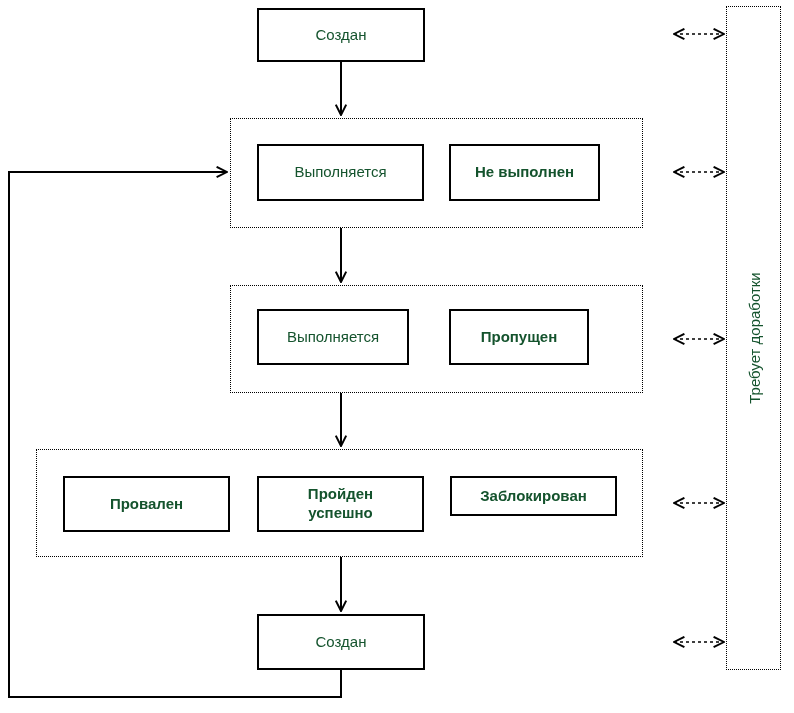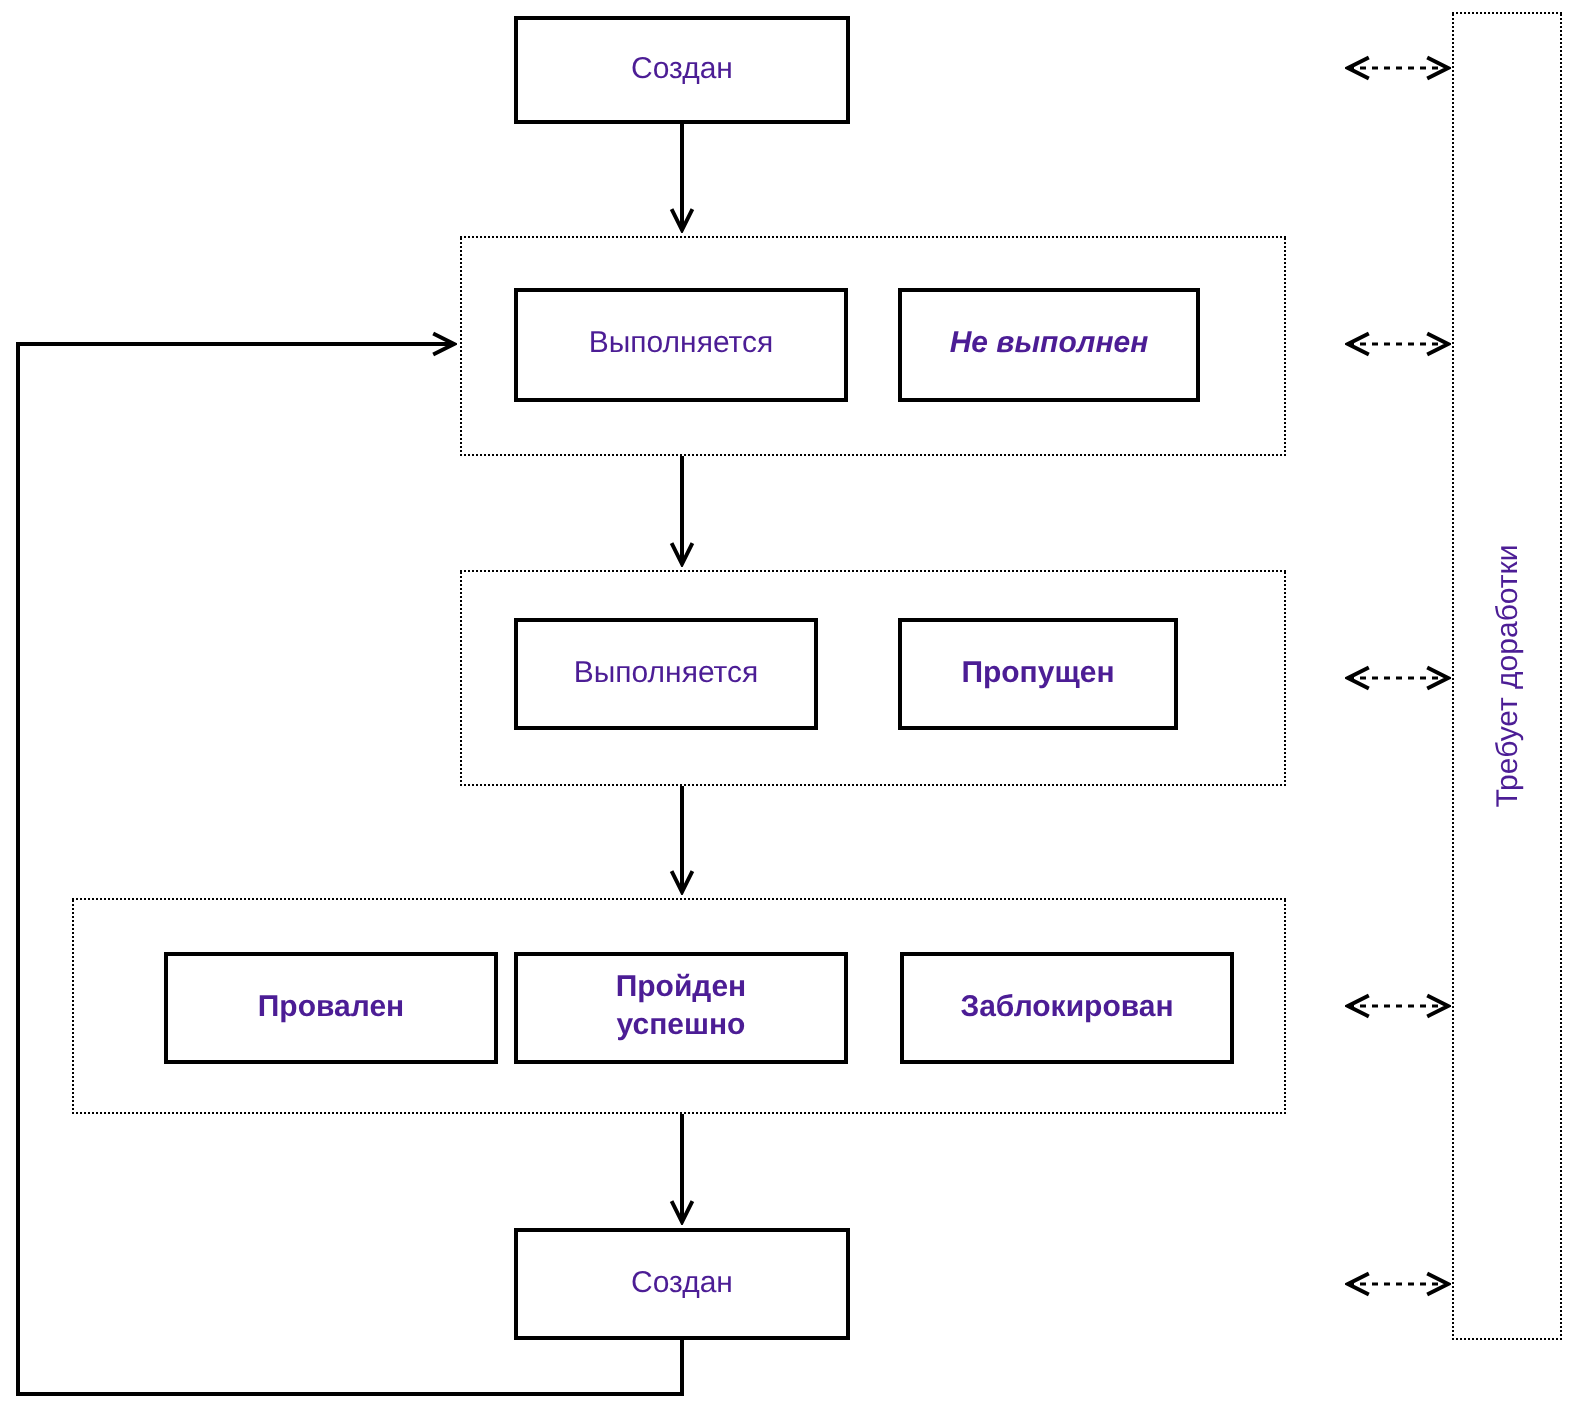--- a/index.html
+++ b/index.html
@@ -6,21 +6,21 @@
     margin: 0;
     padding: 0;
     background: #ffffff;
   }
   #stage {
     position: relative;
     width: 794px;
     height: 713px;
     background: #ffffff;
     font-family: "Liberation Sans", "DejaVu Sans", sans-serif;
-    color: #4c1d95;
+    color: #14532d;
     overflow: hidden;
   }
   #connectors {
     position: absolute;
     left: 0; top: 0;
     width: 794px; height: 713px;
     pointer-events: none;
   }
   .node {
     position: absolute;
@@ -57,28 +57,28 @@
     left: 50%;
     transform: translate(-50%, -50%) rotate(-90deg);
     white-space: nowrap;
     font-size: 15px;
   }
 
   
   #node-created     { left: 257px; top: 8px;   width: 168px; height: 54px; }
   #group-1          { left: 230px; top: 118px; width: 413px; height: 110px; }
   #node-planned     { left: 257px; top: 144px; width: 167px; height: 57px; }
-  #node-notexec     { left: 449px; top: 144px; width: 151px; height: 57px; font-style: italic; }
+  #node-notexec     { left: 449px; top: 144px; width: 151px; height: 57px; }
   #group-2          { left: 230px; top: 285px; width: 413px; height: 108px; }
   #node-inprogress  { left: 257px; top: 309px; width: 152px; height: 56px; }
   #node-skipped     { left: 449px; top: 309px; width: 140px; height: 56px; }
   #group-3          { left: 36px;  top: 449px; width: 607px; height: 108px; }
-  #node-failed      { left: 63px;  top: 476px; width: 167px; height: 56px; margin-left: 19px; }
+  #node-failed      { left: 63px;  top: 476px; width: 167px; height: 56px; }
   #node-passed      { left: 257px; top: 476px; width: 167px; height: 56px; }
-  #node-blocked     { left: 450px; top: 476px; width: 167px; height: 56px; }
+  #node-blocked     { left: 450px; top: 476px; width: 167px; height: 40px; }
   #node-closed      { left: 257px; top: 614px; width: 168px; height: 56px; }
   #side-rework      { left: 726px; top: 6px;   width: 55px;  height: 664px; }
 </style>
 </head>
 <body>
 
 <div id="stage">
 
   <svg id="connectors" viewBox="0 0 794 713" xmlns="http://www.w3.org/2000/svg">
     <defs>

